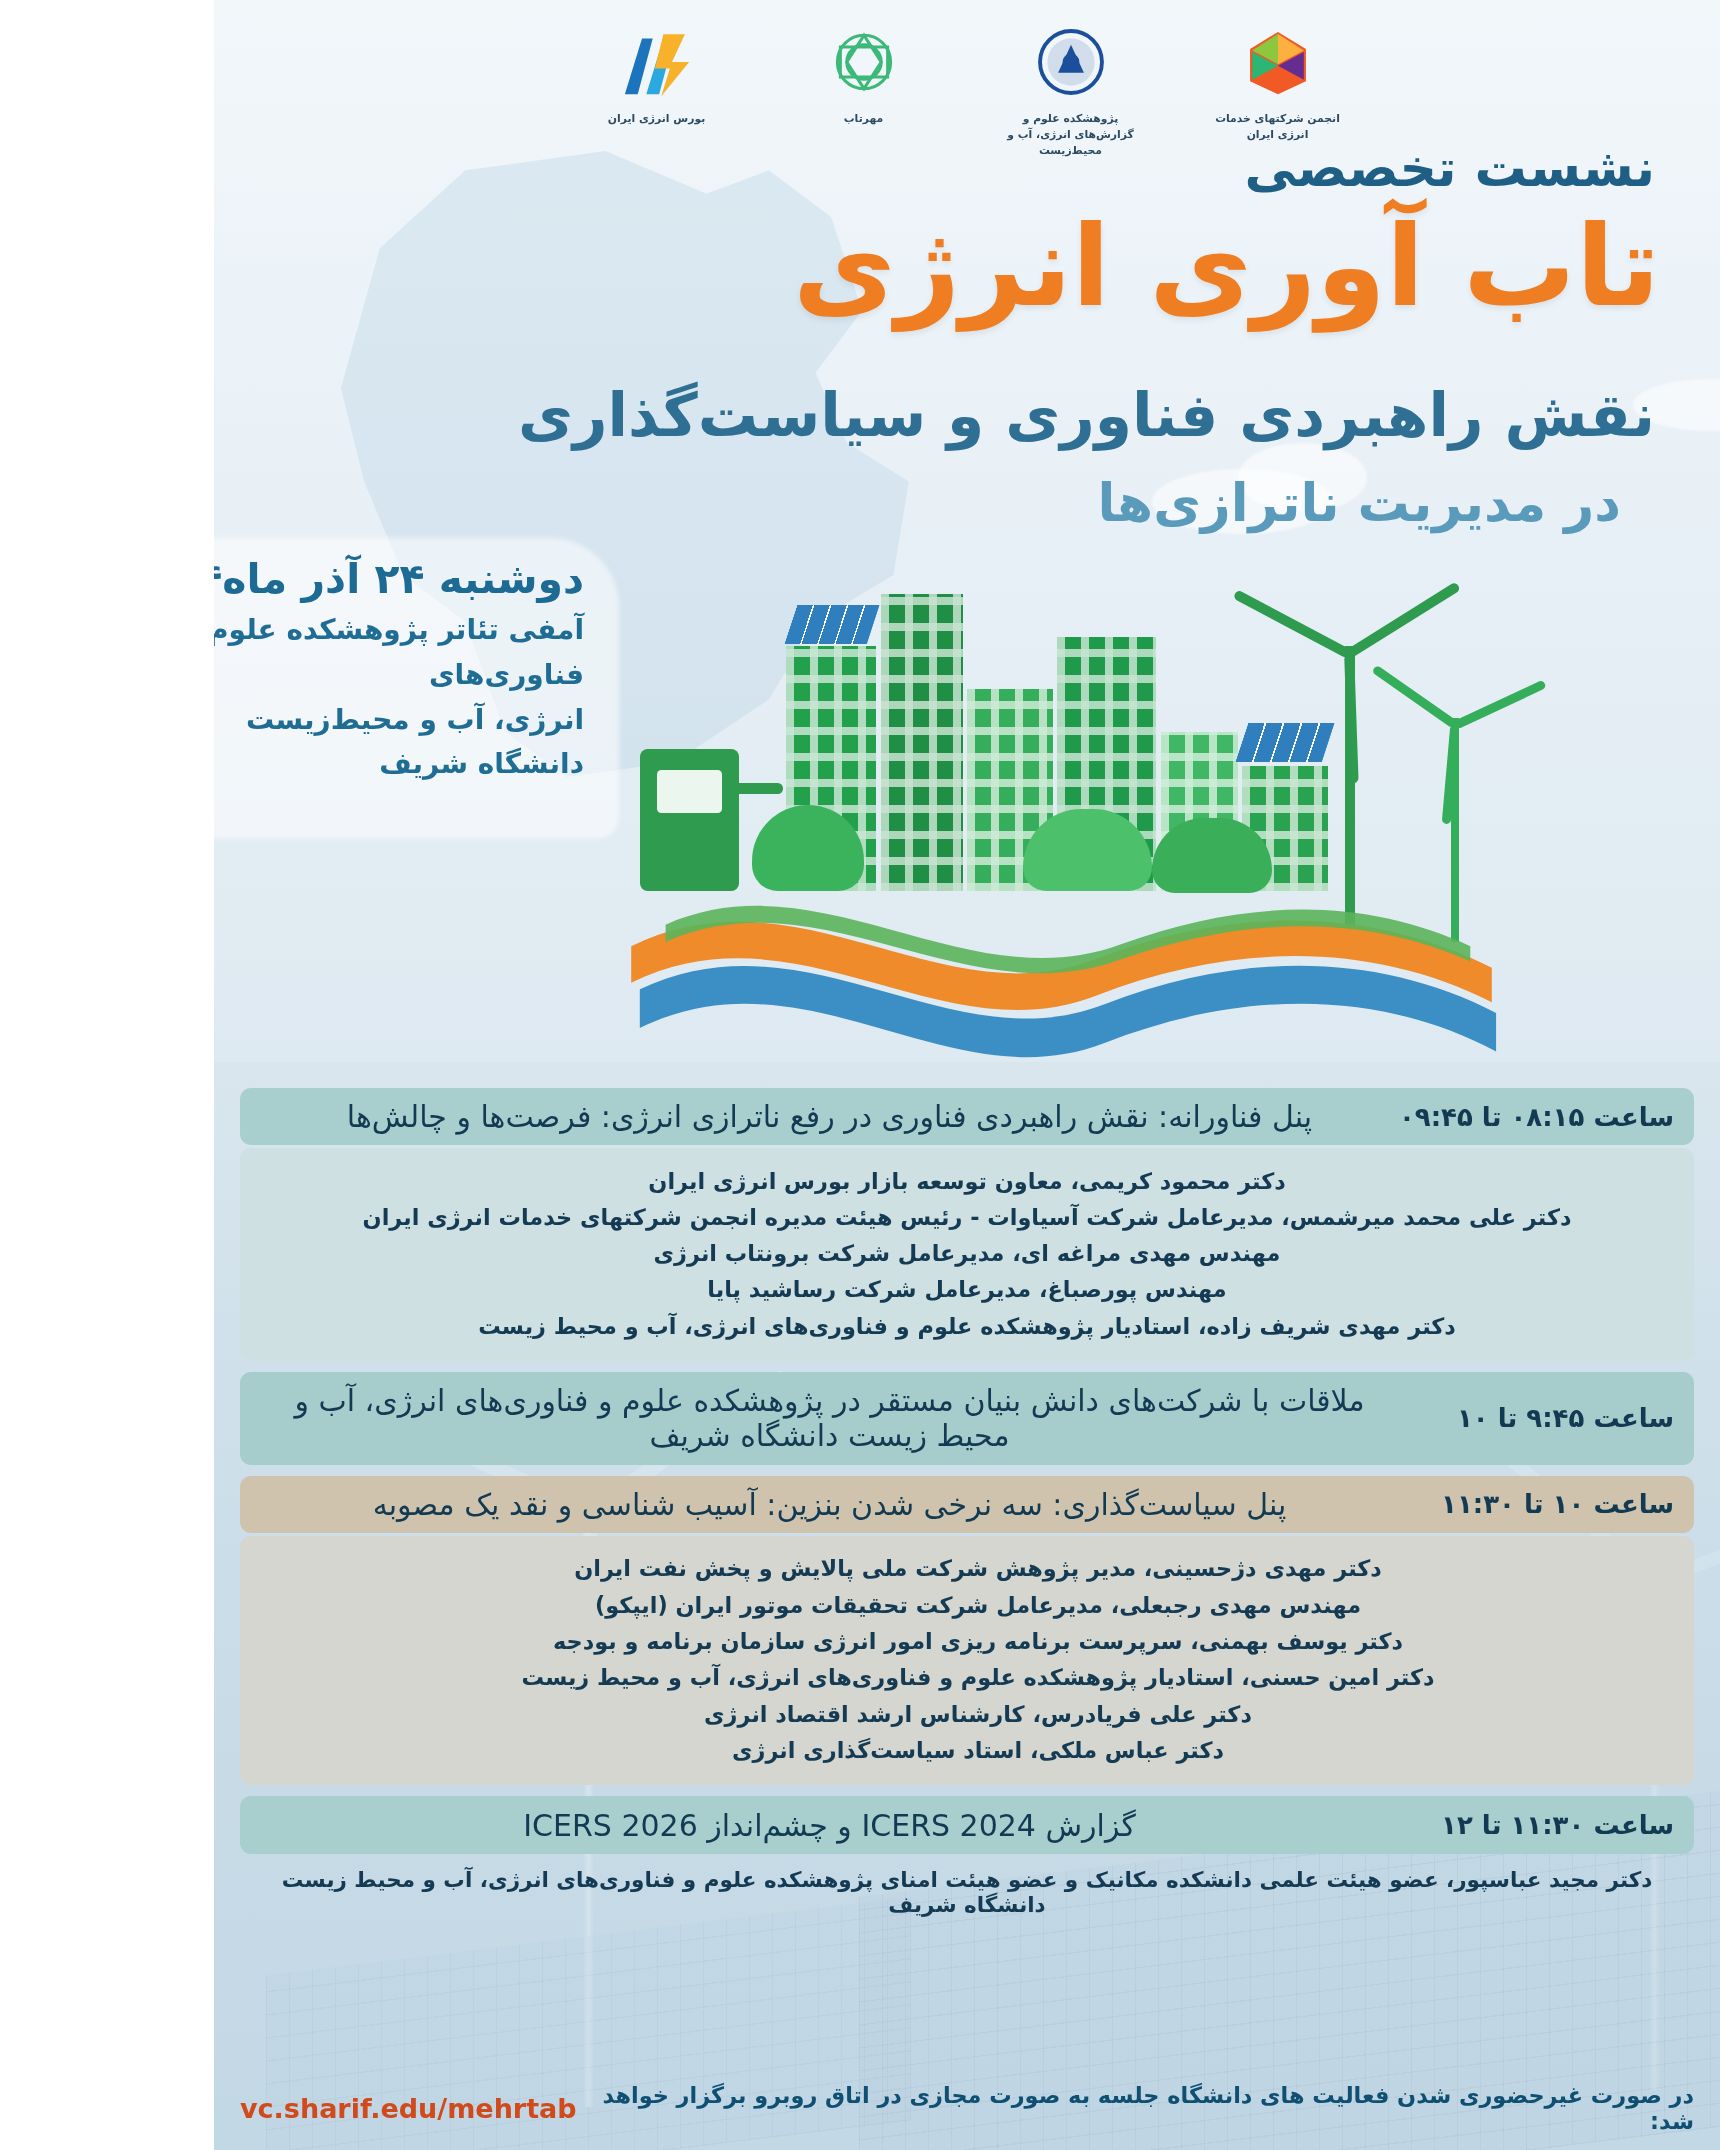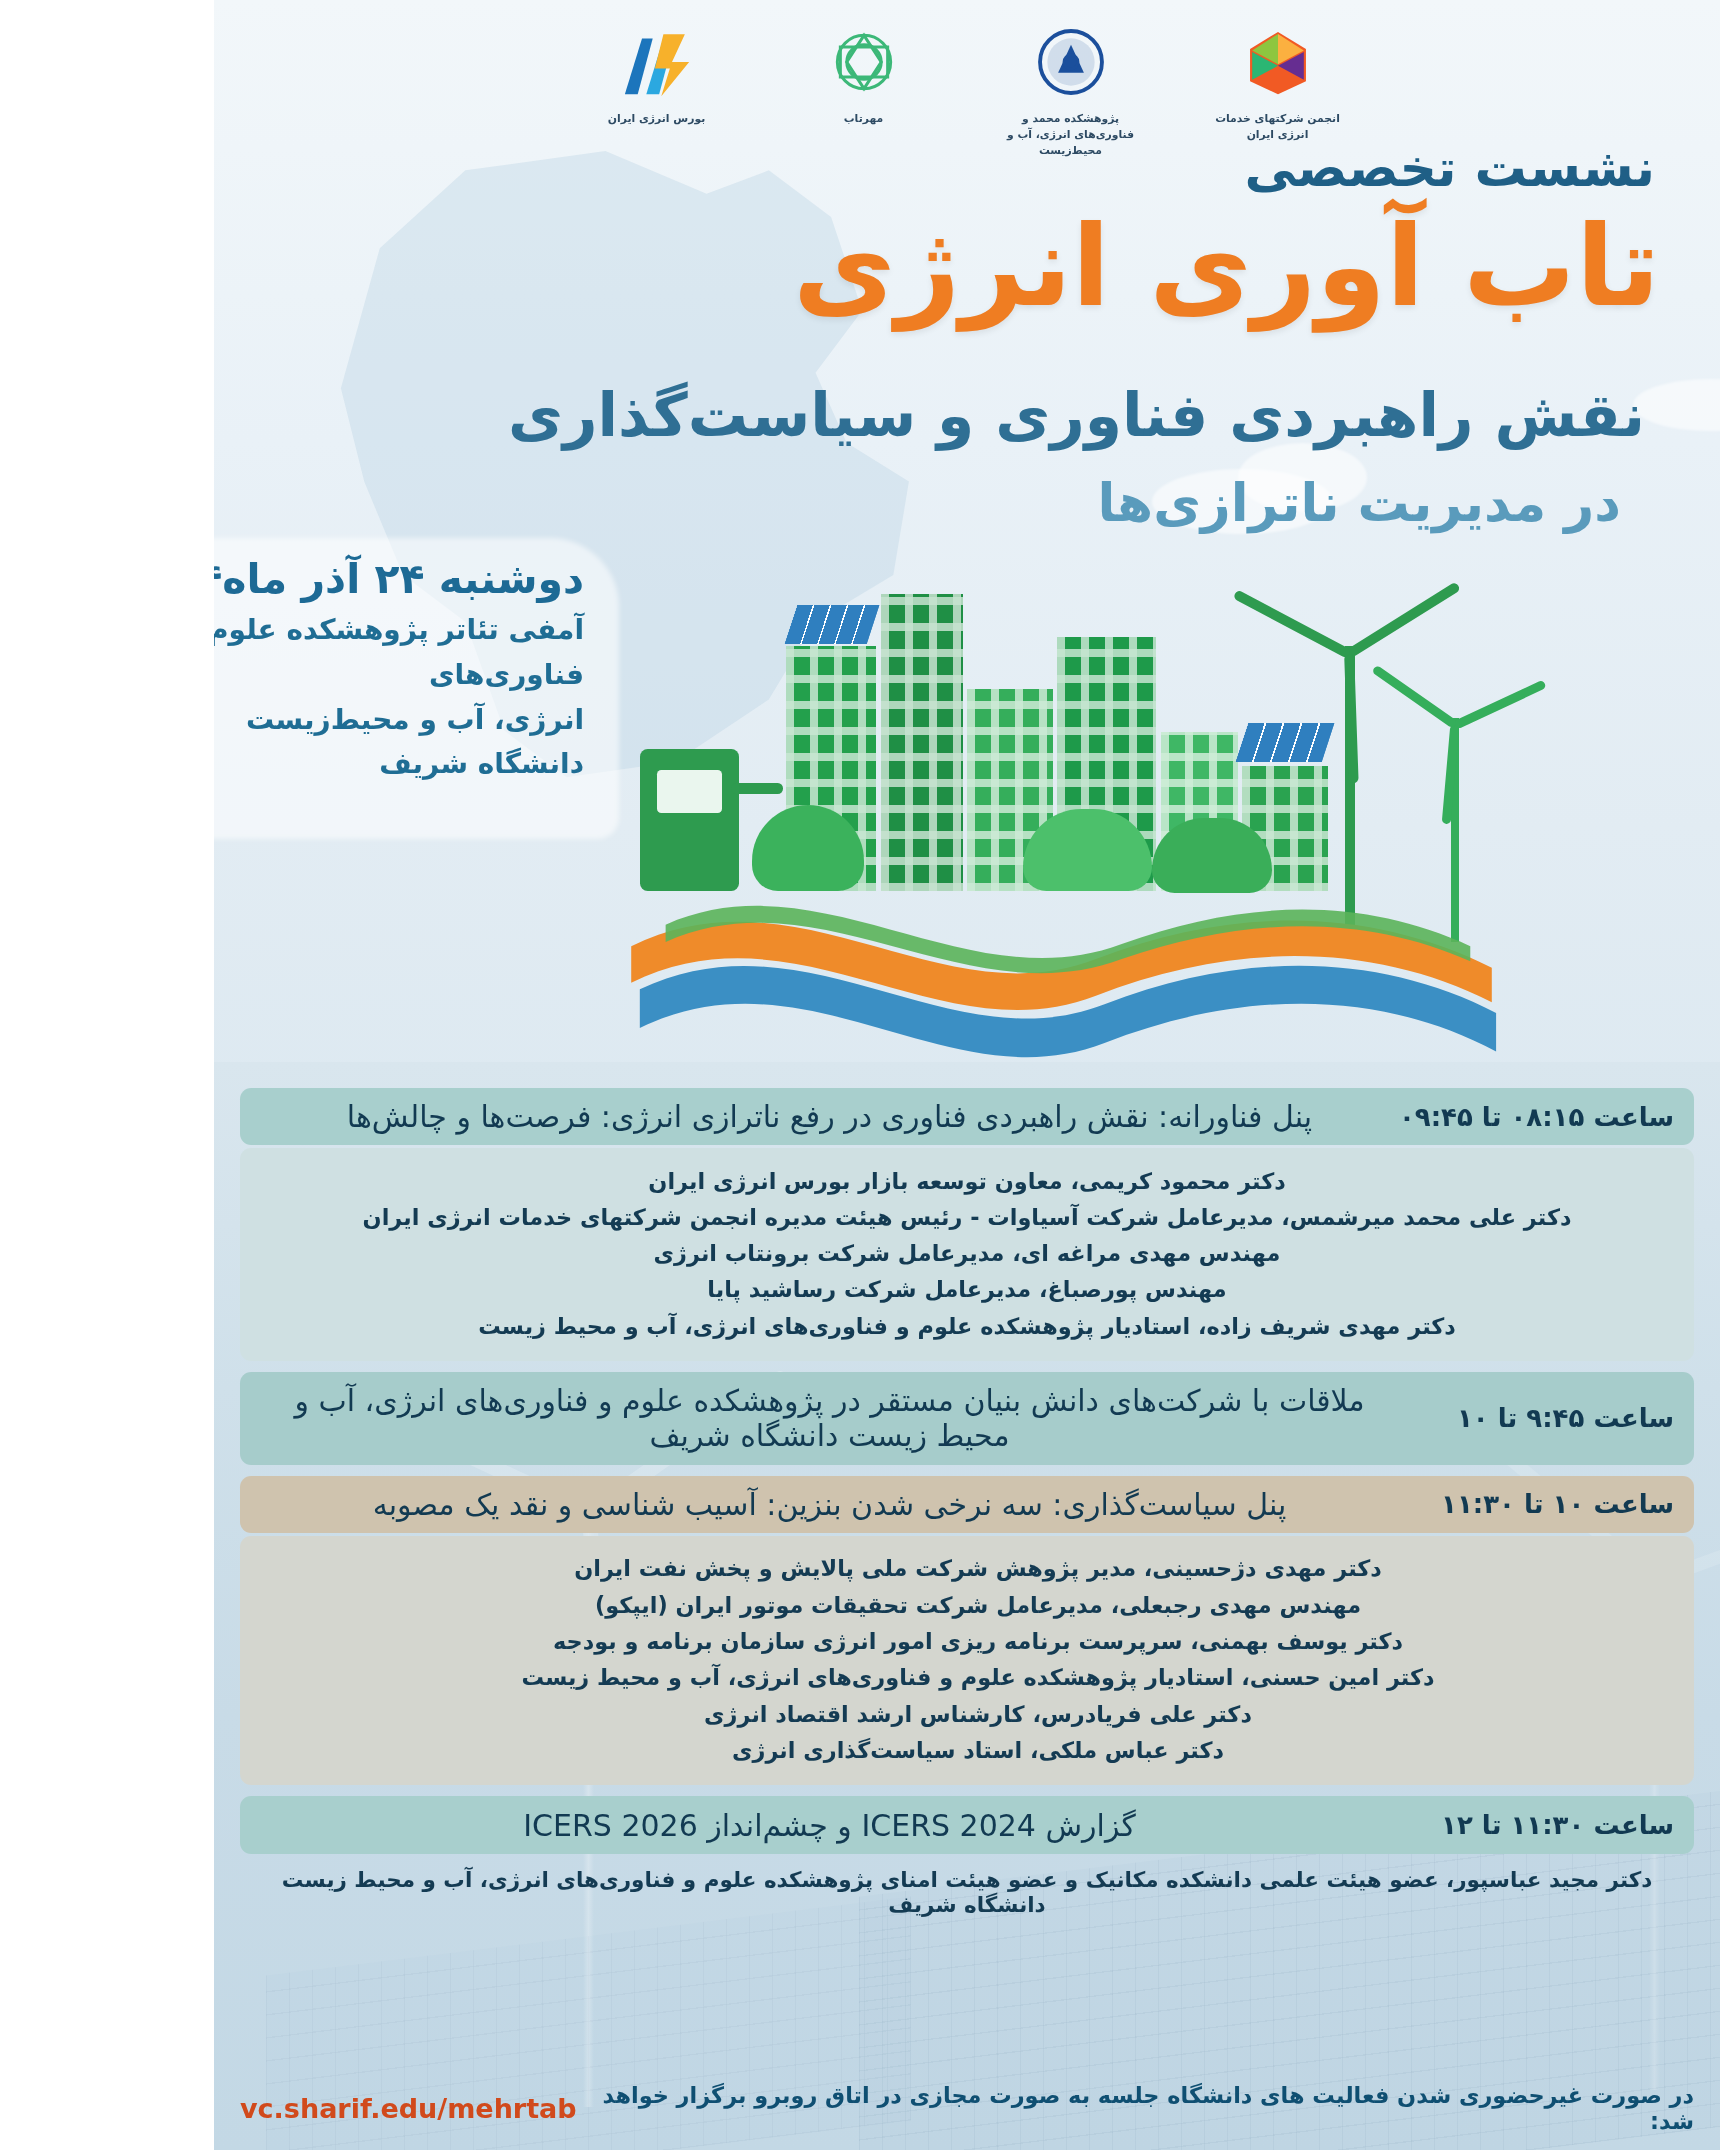--- a/index.html
+++ b/index.html
@@ -115,21 +115,21 @@
     right: 60px;
     font-size: 112px;
     font-weight: 700;
     color: #ef7d22;
     line-height: 1.15;
     text-shadow: 0 2.6px 6.9px rgba(0,0,0,.08);
   }
   .sub-title {
     position: absolute;
     top: 379px;
-    right: 75px;
+    right: 65px;
     font-size: 60px;
     font-weight: 700;
     color: #2f6f94;
     line-height: 1.2;
   }
   .sub-title-2 {
     position: absolute;
     top: 473px;
     right: 99px;
     font-size: 52px;
@@ -342,21 +342,21 @@
 
     <div class="logo-item">
       <div class="logo-mark">
         <svg width="86" height="82" viewBox="0 0 200 190">
           <circle cx="100" cy="95" r="72" fill="none" stroke="#1b4f9c" stroke-width="9"></circle>
           <circle cx="100" cy="95" r="55" fill="#1b4f9c" opacity=".15"></circle>
           <path d="M70 120 L100 55 L130 120 Z" fill="#1b4f9c"></path>
           <circle cx="100" cy="95" r="16" fill="none" stroke="#1b4f9c" stroke-width="7"></circle>
         </svg>
       </div>
-      <div class="logo-caption">پژوهشکده محمد و فناوری‌های انرژی، آب و محیط‌زیست</div>
+      <div class="logo-caption">پژوهشکده علوم و گزارش‌های انرژی، آب و محیط‌زیست</div>
     </div>
 
     <div class="logo-item">
       <div class="logo-mark">
         <svg width="86" height="82" viewBox="0 0 200 190">
           <path d="M100 25 L165 65 L165 140 L100 170 L35 140 L35 65 Z" fill="#f15a24"></path>
           <path d="M100 30 L100 100 L40 68 Z" fill="#8dc63f"></path>
           <path d="M100 30 L160 68 L100 100 Z" fill="#fbb040"></path>
           <path d="M40 72 L100 104 L40 136 Z" fill="#2bb673"></path>
           <path d="M160 72 L160 136 L100 104 Z" fill="#662d91"></path>

